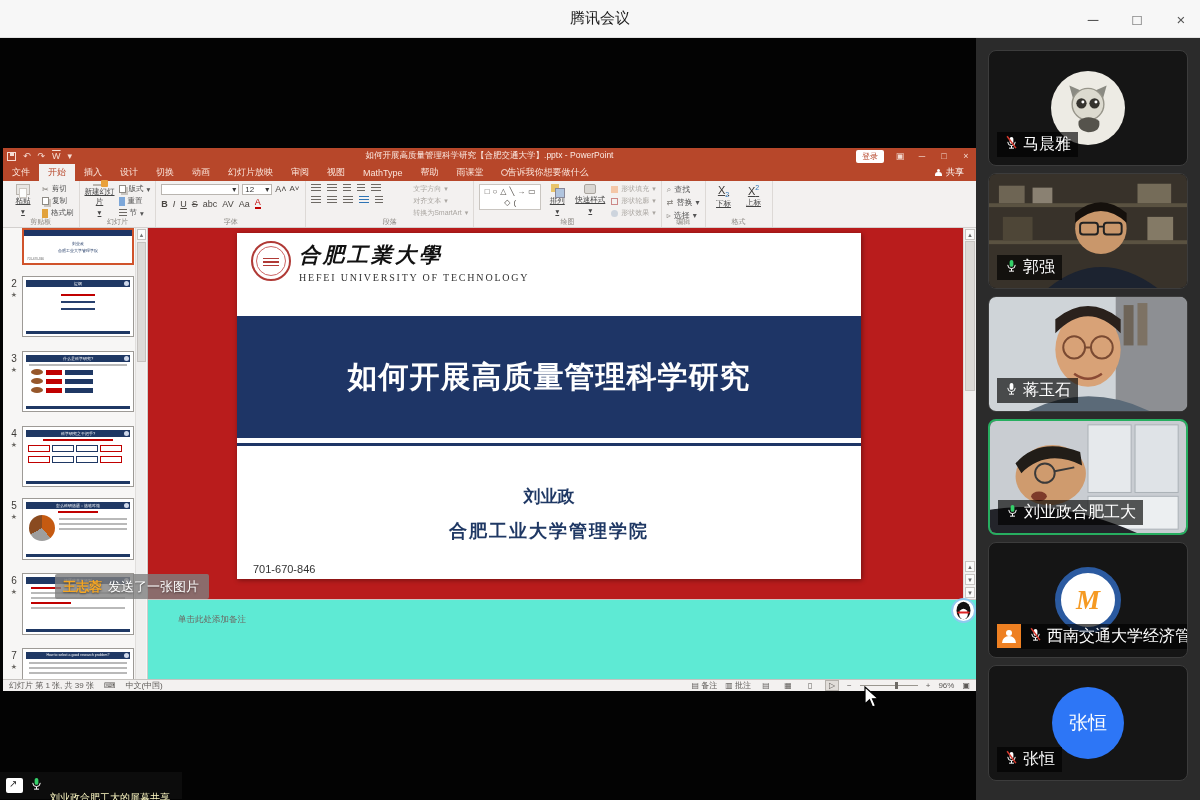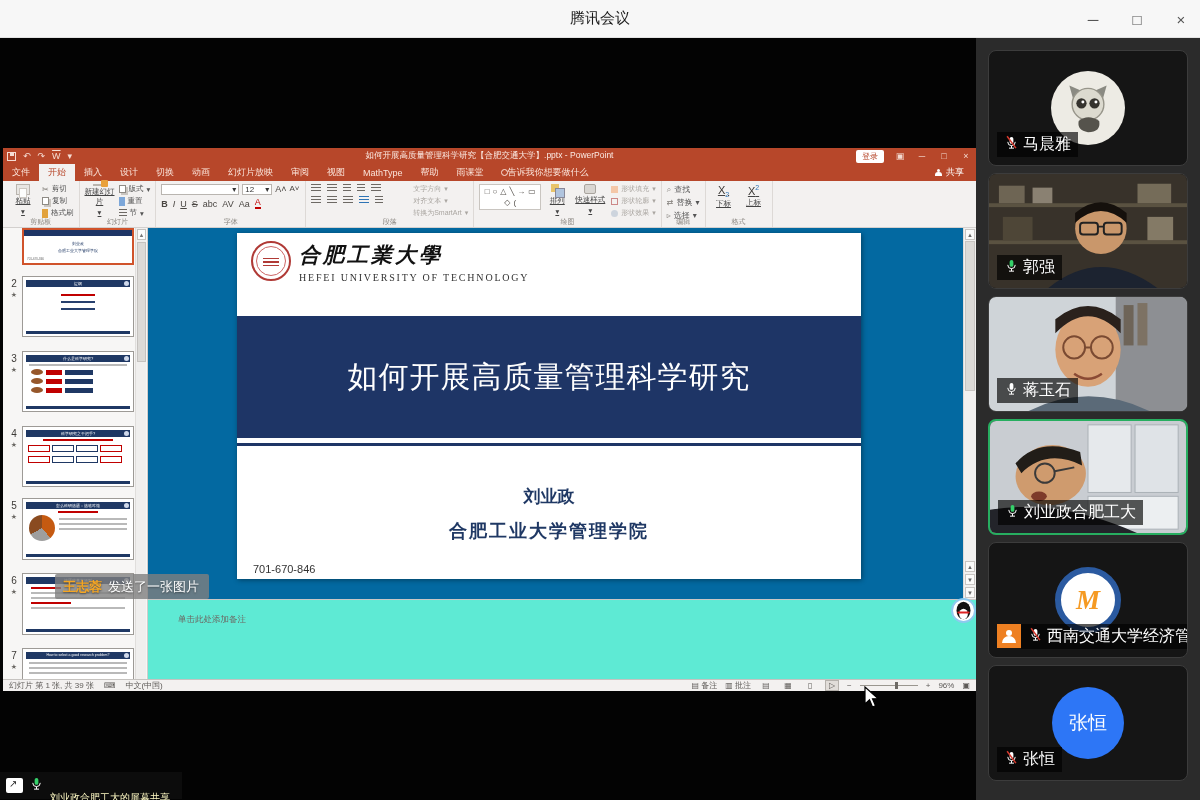--- a/index.html
+++ b/index.html
@@ -89,38 +89,38 @@
   .tstar { position:absolute; left:5px; width:12px; text-align:center; font-size:7px; color:#6a6763; }
   .mini-head { background:#1f3864; color:#fff; font-size:4px; text-align:center; line-height:7px; height:7px;
     margin:3px 3px 2px 3px; position:relative; white-space:nowrap; overflow:hidden; }
   .mini-logo { position:absolute; right:1px; top:1px; width:5px; height:5px; border-radius:50%; background:#cfd8ea; }
   .mini-foot { position:absolute; left:3px; right:3px; bottom:2px; height:3px; background:#1f3864; }
   .mline { height:2px; margin:2px 10px; background:#27406e; }
   .mline.red { background:#c00000; }
   .mline.gray { background:#b9b9b9; }
 
   .rightcol { flex:1; display:flex; flex-direction:column; }
-  .editor { position:relative; flex:1; background:#0369a1; overflow:hidden; }
+  .editor { position:relative; flex:1; background:#b91c1c; overflow:hidden; }
   .edscroll { position:absolute; right:0; top:0; bottom:0; width:13px; background:#f1f0ef; border-left:1px solid #dddbd9; }
   .edscroll .btn { position:absolute; left:1px; width:10px; height:11px; background:#fbfbfa; border:1px solid #c8c5c2;
     font-size:6px; color:#666; text-align:center; line-height:10px; }
   .edscroll .bar { position:absolute; left:1px; top:13px; width:10px; height:150px; background:#dcdad7; border:1px solid #c8c5c2; }
 
   .slide { position:absolute; left:89px; top:5px; width:624px; height:346px; background:#fff; box-shadow:1px 1px 5px rgba(0,0,0,.4); }
   .hfut { position:absolute; left:14px; top:8px; display:flex; gap:8px; align-items:flex-start; }
   .seal { width:40px; height:40px; border-radius:50%; border:2px solid #b03a36; position:relative; background:#fff; }
   .seal::before { content:""; position:absolute; inset:3px; border:1px solid #c66; border-radius:50%; }
   .seal::after { content:""; position:absolute; left:10px; top:15px; width:16px; height:8px;
     background:repeating-linear-gradient(to bottom,#b03a36 0 1.5px,transparent 1.5px 3.5px); }
   .hfut-cn { font-family:"Liberation Serif","DejaVu Serif",serif; font-weight:bold; font-size:21px; color:#111;
     letter-spacing:3px; font-style:italic; }
   .hfut-en { font-family:"Liberation Serif","DejaVu Serif",serif; font-size:10px; color:#333; letter-spacing:1.8px; margin-top:3px; }
   .band { position:absolute; left:0; top:83px; width:100%; height:122px; background:#1e3566;
     display:flex; align-items:center; justify-content:center; }
-  .band .t { color:#fff; font-weight:400; font-size:30px; letter-spacing:1px; }
+  .band .t { color:#fff; font-weight:700; font-size:30px; letter-spacing:1px; }
   .band-line { position:absolute; left:0; top:210px; width:100%; height:3px; background:#1e3566; }
   .s-author { position:absolute; left:0; top:252px; width:100%; text-align:center;
     font-family:"Liberation Serif","DejaVu Serif",serif; font-weight:bold; font-size:17px; color:#1f3864; }
   .s-school { position:absolute; left:0; top:286px; width:100%; text-align:center;
     font-family:"Liberation Serif","DejaVu Serif",serif; font-weight:bold; font-size:18px; color:#1f3864; letter-spacing:2px; }
   .s-id { position:absolute; left:16px; top:330px; font-size:11px; color:#333; }
 
   .notes { position:relative; height:80px; background:#5eead4; border-top:1px solid #c9c7c5; }
   .notes .ph { position:absolute; left:30px; top:14px; font-size:8.5px; color:#6c6863; }
 

